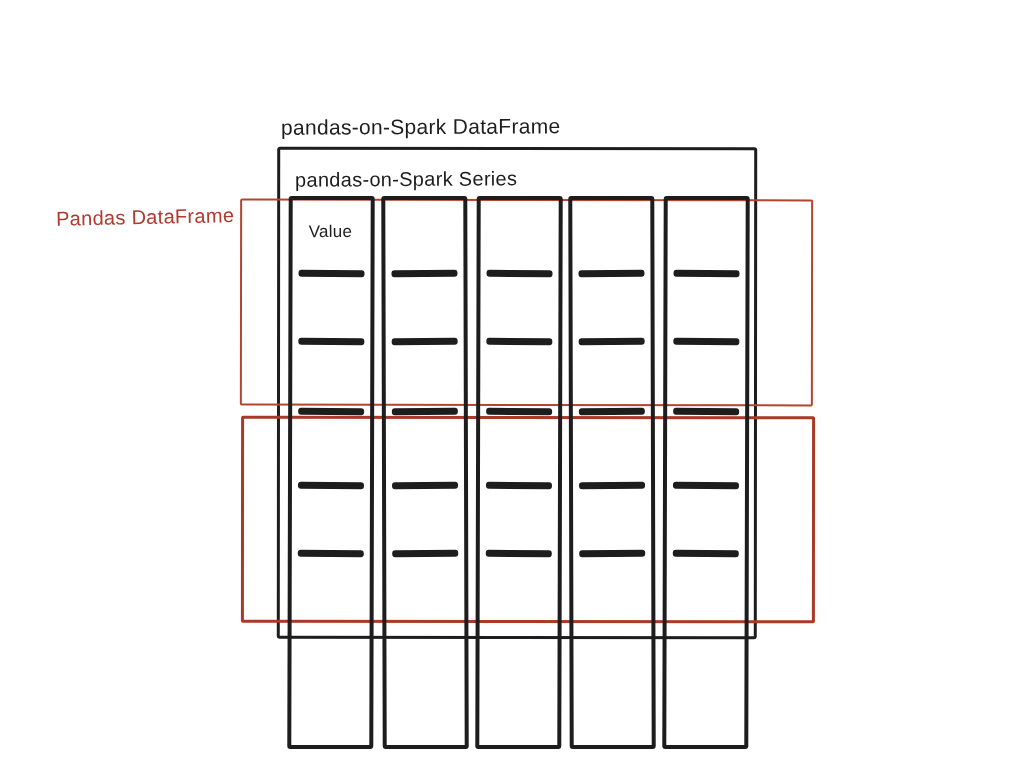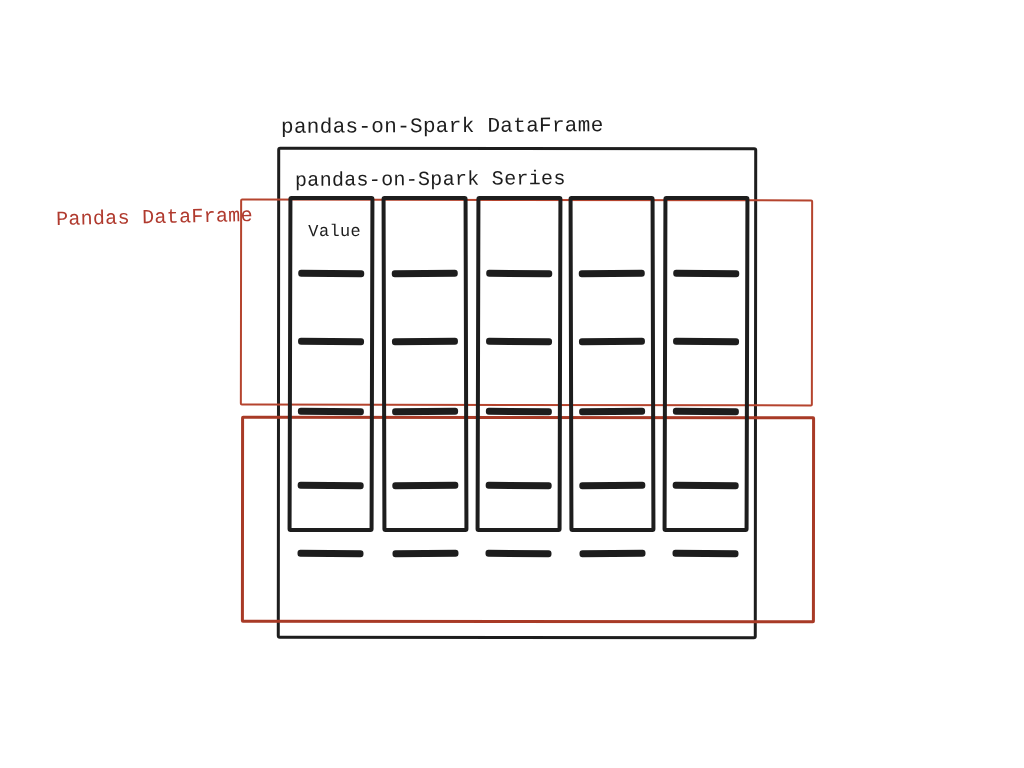--- a/index.html
+++ b/index.html
@@ -8,21 +8,21 @@
     --red-top:#b5442e;
     --red-bottom:#a83a26;
     --paper:#ffffff;
   }
   html,body{margin:0;padding:0;background:#fff;}
   .canvas{
     position:relative;
     width:1024px;height:768px;
     background:var(--paper);
     overflow:hidden;
-    font-family:Liberation Mono, monospace;
+    font-family:Liberation Sans, sans-serif;
     color:var(--ink);
   }
   .hand{ letter-spacing:0.3px; }
 
   .diagram-title{
     position:absolute; left:281px; top:114px;
     font-size:21px; line-height:26px; color:var(--ink);
     transform:rotate(-0.3deg);
     white-space:nowrap;
   }
@@ -56,21 +56,21 @@
     border:2.5px solid var(--red-top);
     transform:rotate(0.08deg);
   }
   .red-rect.bottom{
     left:241px; top:416px; width:568px; height:201px;
     border:3.5px solid var(--red-bottom);
     transform:rotate(0.05deg);
   }
   .columns{
     position:absolute; left:288px; top:196px;
-    width:461px; height:336px;
+    width:461px; height:553px;
     display:flex; gap:8px;
   }
   .col{
     position:relative;
     flex:1 1 0;
     border:4px solid var(--ink);
     border-radius:3px;
     background:transparent;
   }
   .col:nth-child(odd){ transform:rotate(0.15deg); }

